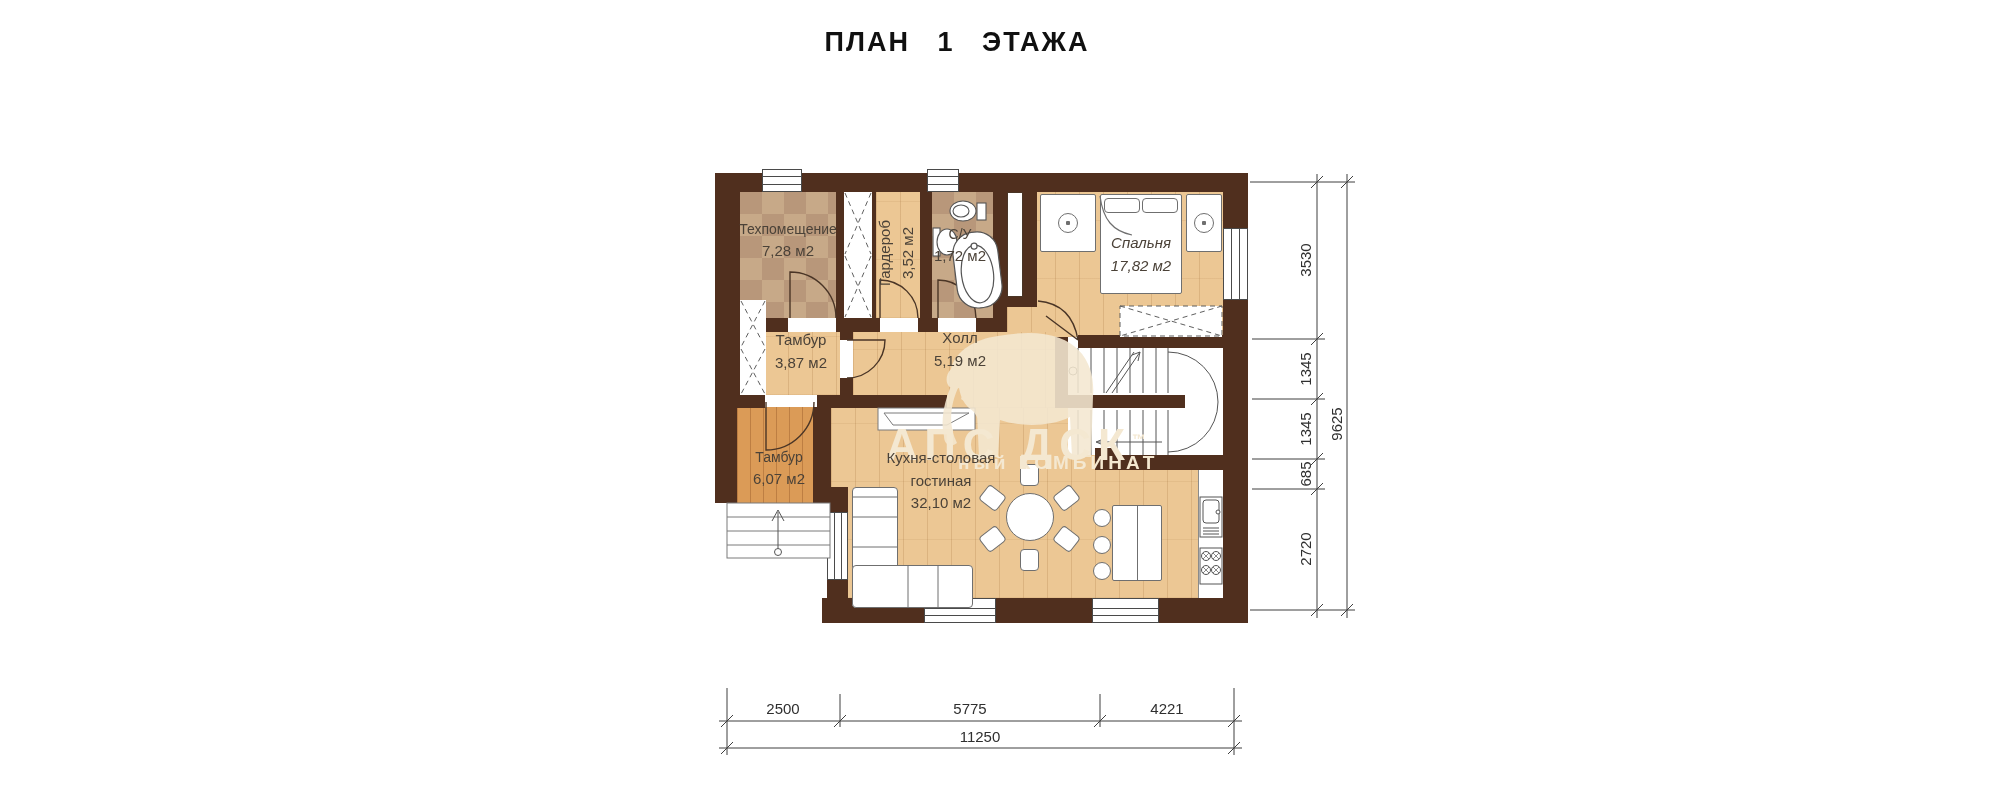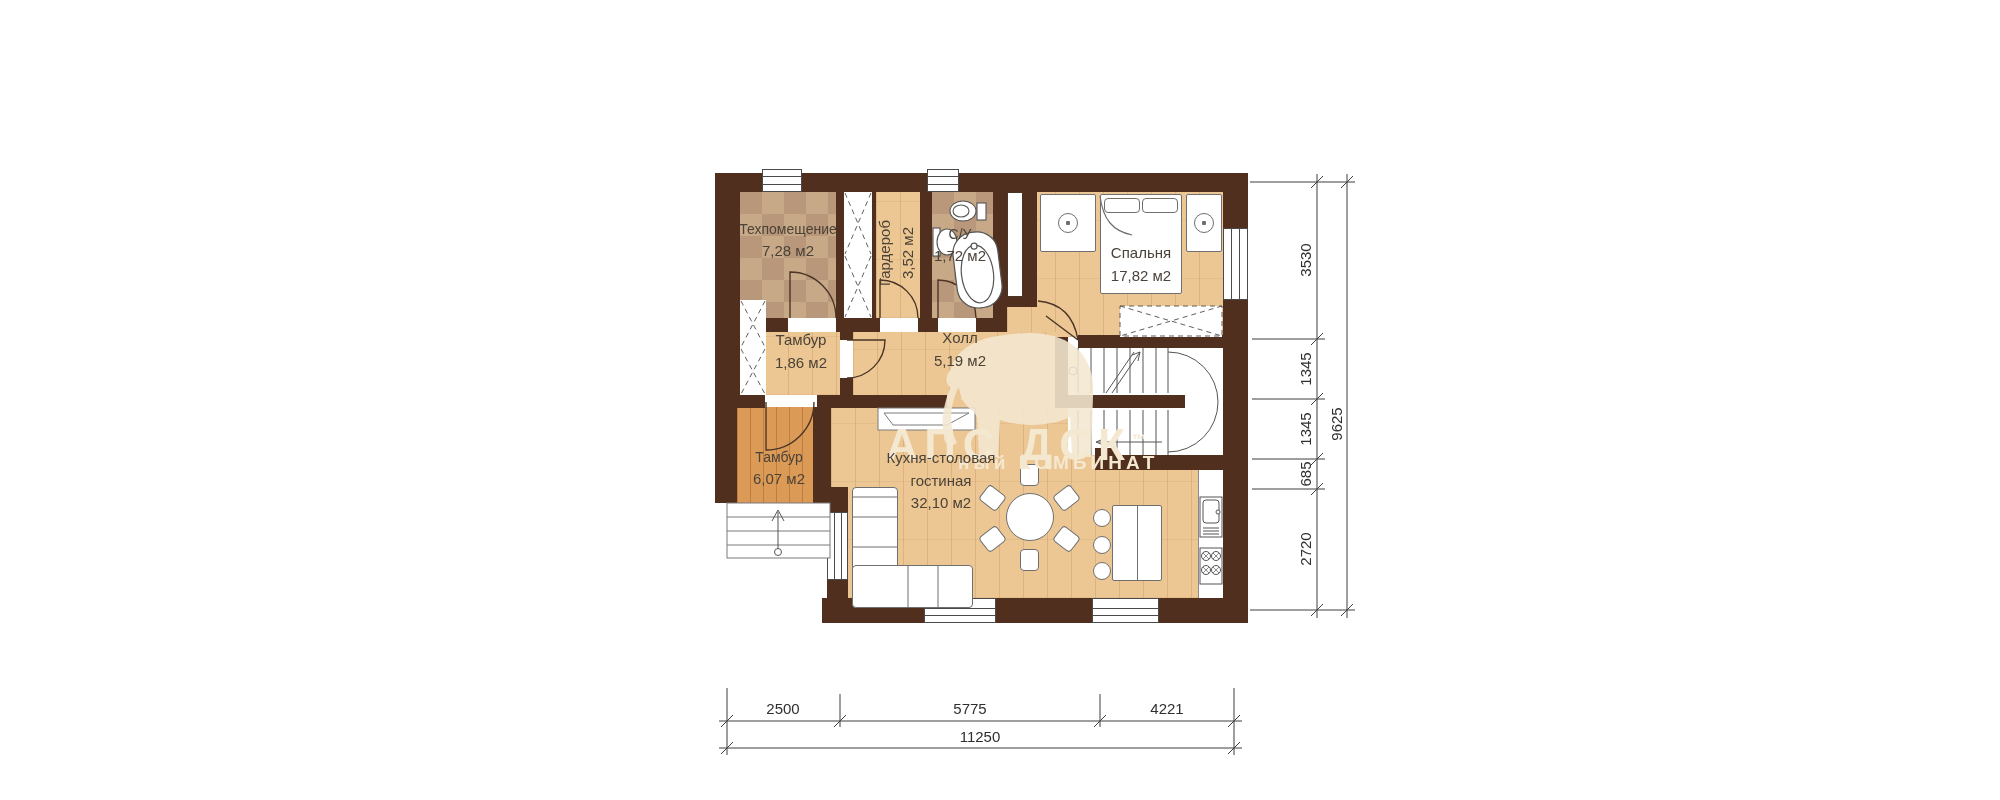--- a/index.html
+++ b/index.html
@@ -31,20 +31,21 @@
   .porch{background-color:var(--c-porch-wood,#db9b57);
         background-image:repeating-linear-gradient(90deg, rgba(120,60,20,.30) 0 1px, transparent 1px 13px);}
   .tile{background:repeating-conic-gradient(var(--c-tile,#c7a988) 0% 25%, var(--c-tile-alt,#b8977a) 25% 50%) 0 0/44px 44px;}
   .chair{position:absolute;z-index:3;width:19px;height:22px;background:#fff;border:1.2px solid var(--c-outline,#6f6f6f);border-radius:4px;box-sizing:border-box;}
 </style>
 </head>
 <body>
 
 <div id="stage">
 
+  <div id="title" style="left:957px;top:42px;">ПЛАН 1 ЭТАЖА</div>
 
   <div class="floor tile" style="left:740px;top:192px;width:96px;height:126px;"></div>
   <div class="floor" style="left:844px;top:192px;width:28px;height:126px;background:#fff;"></div>
   <div class="floor wood" style="left:876px;top:192px;width:44px;height:126px;"></div>
   <div class="floor tile" style="left:932px;top:192px;width:61px;height:126px;"></div>
   <div class="floor wood" style="left:1007px;top:192px;width:216px;height:145px;"></div>
   <div class="floor wood" style="left:740px;top:332px;width:100px;height:63px;"></div>
   <div class="floor wood" style="left:853px;top:332px;width:215px;height:76px;"></div>
   <div class="floor wood" style="left:831px;top:408px;width:392px;height:190px;"></div>
   <div class="floor porch" style="left:737px;top:407px;width:76px;height:96px;"></div>
@@ -248,27 +249,27 @@
       <div class="a">7,28 м2</div>
     </div>
   <div class="label rot" style="left:896px;top:253px;">
     <div>Гардероб</div>
       <div class="a">3,52 м2</div>
     </div>
   <div class="label" style="left:960px;top:246px;font-size:14px;">
     <div>С/У</div>
       <div class="a">1,72 м2</div>
     </div>
-  <div class="label" style="left:1141px;top:264px;">
+  <div class="label" style="left:1141px;top:254px;font-style:italic;">
     <div>Спальня</div>
       <div class="a">17,82 м2</div>
     </div>
   <div class="label" style="left:801px;top:351px;">
     <div>Тамбур</div>
-      <div class="a">1,86 м2</div>
+      <div class="a">3,87 м2</div>
     </div>
   <div class="label" style="left:960px;top:349px;">
     <div>Холл</div>
       <div class="a">5,19 м2</div>
     </div>
   <div class="label" style="left:779px;top:469px;font-size:14px;">
     <div>Тамбур</div>
       <div class="a">6,07 м2</div>
     </div>
   <div class="label" style="left:941px;top:481px;">

